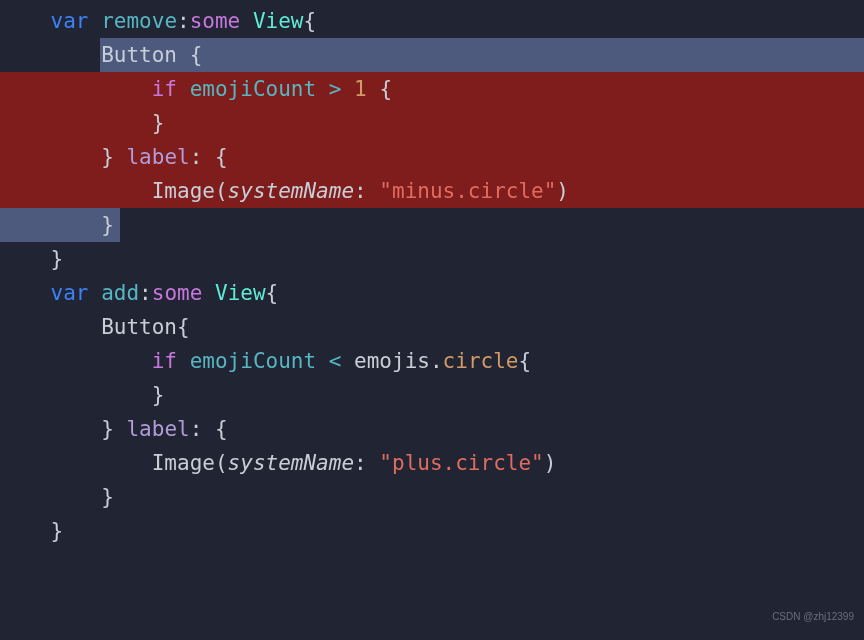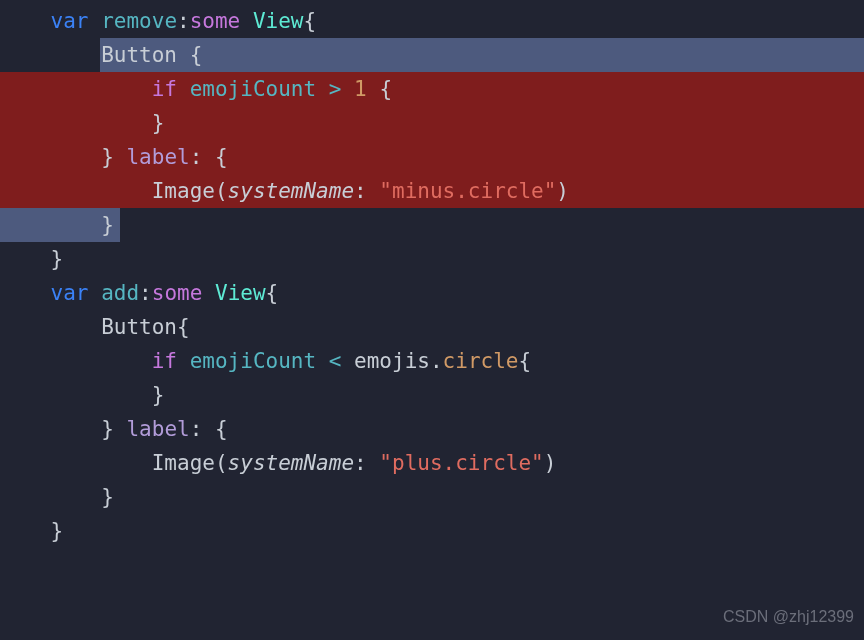--- a/index.html
+++ b/index.html
@@ -59,21 +59,21 @@
     .number { color: #d19a66; }
     .operator { color: #56b6c2; }
     .brace { color: #c8ced6; }
     .paren { color: #c8ced6; }
     .colon { color: #c8ced6; }
     .dot { color: #c8ced6; }
     .watermark {
       position: absolute;
       bottom: 6px;
       right: 10px;
-      font-size: 16px;
+      font-size: 10px;
       color: #6b6e7a;
       font-family: sans-serif;
       z-index: 10;
     }
   </style>
 </head>
 <body>
 
 <div class="code-container">
   <div class="line"><span class="code-text"><span>    </span><span class="kw-var">var</span><span> </span><span class="ident-remove">remove</span><span class="colon">:</span><span class="kw-some">some</span><span> </span><span class="type-view">View</span><span class="brace">{</span></span></div>

